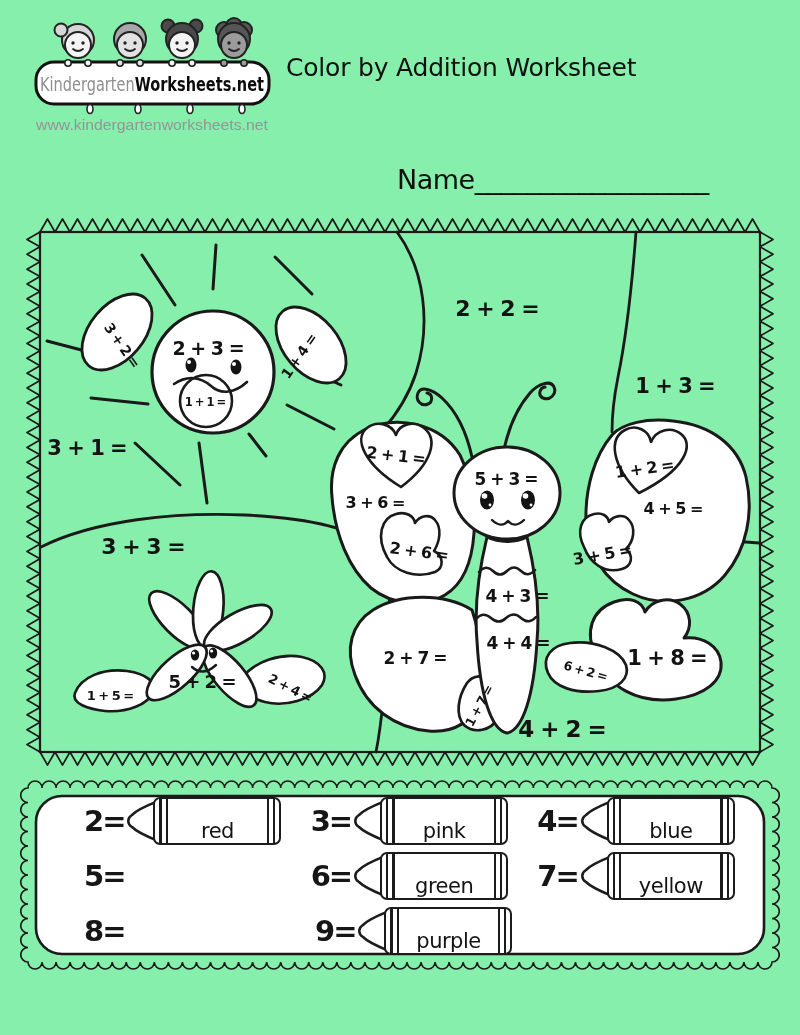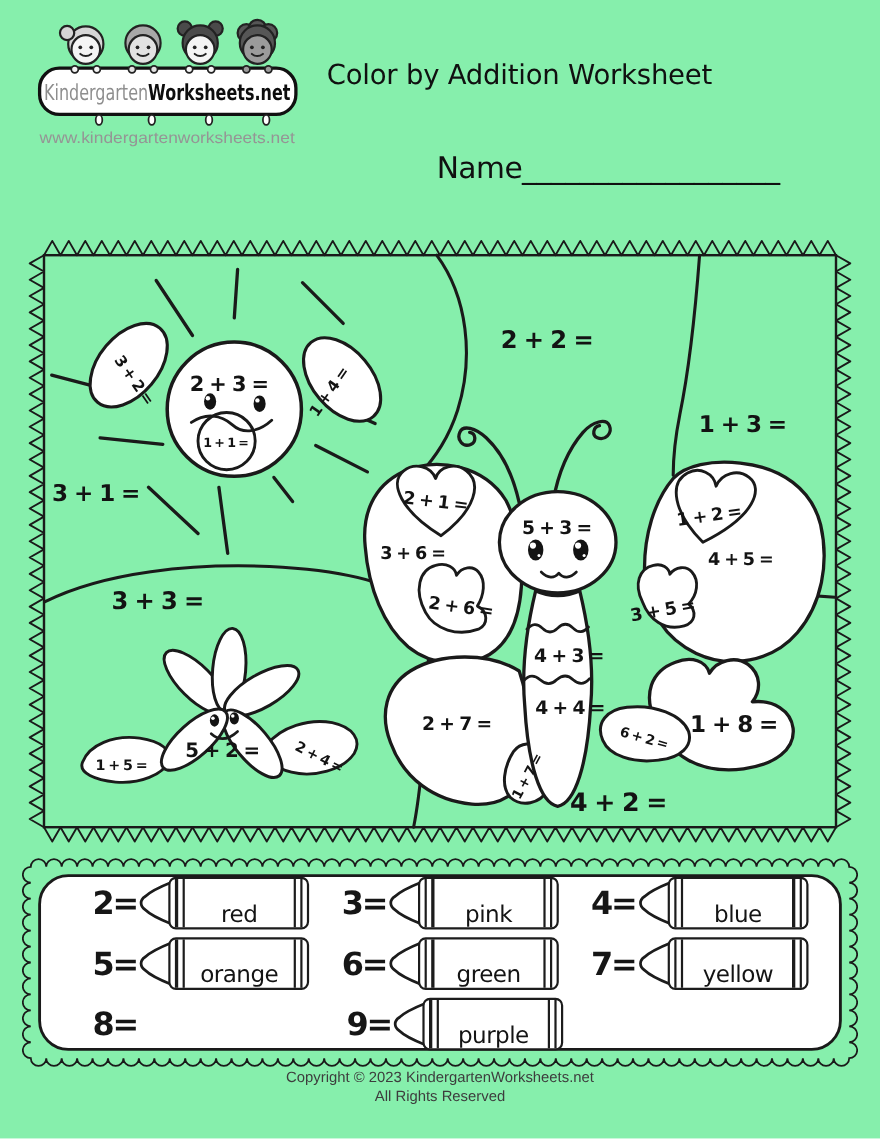--- a/index.html
+++ b/index.html
@@ -1,22 +1,22 @@
 <!DOCTYPE html>
 <html><head>
 <meta charset="utf-8">
 <style>
   html,body{margin:0;padding:0;background:#fff;}
   #page{position:relative;width:800px;height:1035px;background:#86efac;overflow:hidden;
         font-family:"DejaVu Sans",sans-serif;color:#111;}
   svg{display:block;}
   .abs{position:absolute;}
   
-  #title{left:286px;top:53px;font-size:25px;letter-spacing:-.2px;font-weight:400;color:#101010;margin-left:11px;}
-  #nameline{left:397px;top:138px;font-size:27px;font-weight:400;color:#101010;letter-spacing:-.5px;white-space:nowrap;}
+  #title{left:286px;top:53px;font-size:25px;letter-spacing:-.2px;font-weight:400;color:#101010;}
+  #nameline{left:397px;top:164px;font-size:27px;font-weight:400;color:#101010;letter-spacing:-.5px;white-space:nowrap;}
   
   .prob{font-family:"DejaVu Sans",sans-serif;font-weight:700;fill:#131313;letter-spacing:-1px;}
   
   #keybox{left:20px;top:780px;width:760px;height:190px;}
   #keygrid{left:84px;top:797px;width:680px;display:flex;flex-direction:column;gap:7px;}
   .key-row{display:flex;}
   .key-entry{width:231px;display:flex;align-items:center;}
   .key-num{font-size:29px;font-weight:700;color:#161616;letter-spacing:-2px;white-space:nowrap;}
   .crayon{display:flex;align-items:center;margin-left:2px;}
   .crayon-tip{margin-right:-3px;}
@@ -269,32 +269,20 @@
               <span class="crayon-label">blue</span>
               <i></i>
               <i></i>
             </span>
         </span>
       </div>
     </div>
     <div class="key-row">
       <div class="key-entry">
         <span class="key-num">5=</span>
-        <span class="crayon">
-          <svg class="crayon-tip" width="30" height="46" viewBox="0 0 30 46">
-              <path d="M30,4 C20,8 10,13 6,17 C1,20 1,26 6,29 C10,33 20,38 30,42" fill="#fff" stroke="#1c1c1c" stroke-width="2.5" stroke-linejoin="round" stroke-linecap="round"></path>
-            </svg>
-          <span class="crayon-body">
-              <i></i>
-              <i></i>
-              <span class="crayon-label">orange</span>
-              <i></i>
-              <i></i>
-            </span>
-        </span>
       </div>
       <div class="key-entry">
         <span class="key-num">6=</span>
         <span class="crayon">
           <svg class="crayon-tip" width="30" height="46" viewBox="0 0 30 46">
               <path d="M30,4 C20,8 10,13 6,17 C1,20 1,26 6,29 C10,33 20,38 30,42" fill="#fff" stroke="#1c1c1c" stroke-width="2.5" stroke-linejoin="round" stroke-linecap="round"></path>
             </svg>
           <span class="crayon-body">
               <i></i>
               <i></i>
@@ -335,18 +323,14 @@
               <i></i>
               <span class="crayon-label">purple</span>
               <i></i>
               <i></i>
             </span>
         </span>
       </div>
     </div>
   </div>
 
-  <div class="abs" id="footer">
-    <div>Copyright © 2023 KindergartenWorksheets.net</div>
-    <div>All Rights Reserved</div>
-  </div>
 
 </div>
 
 </body></html>

